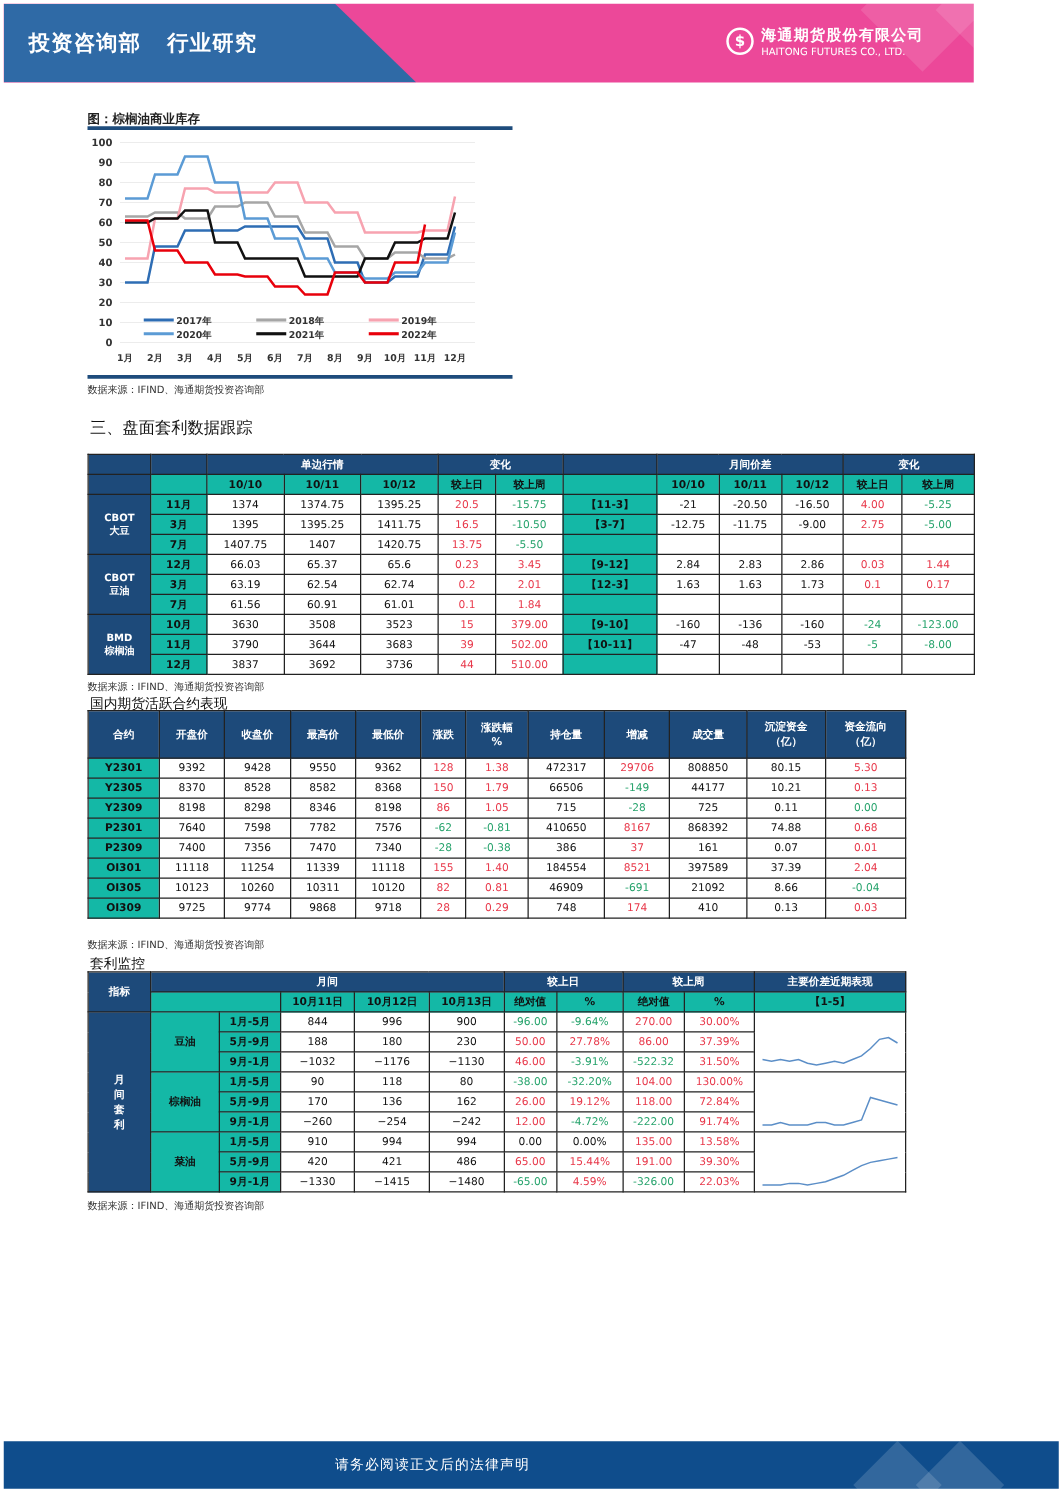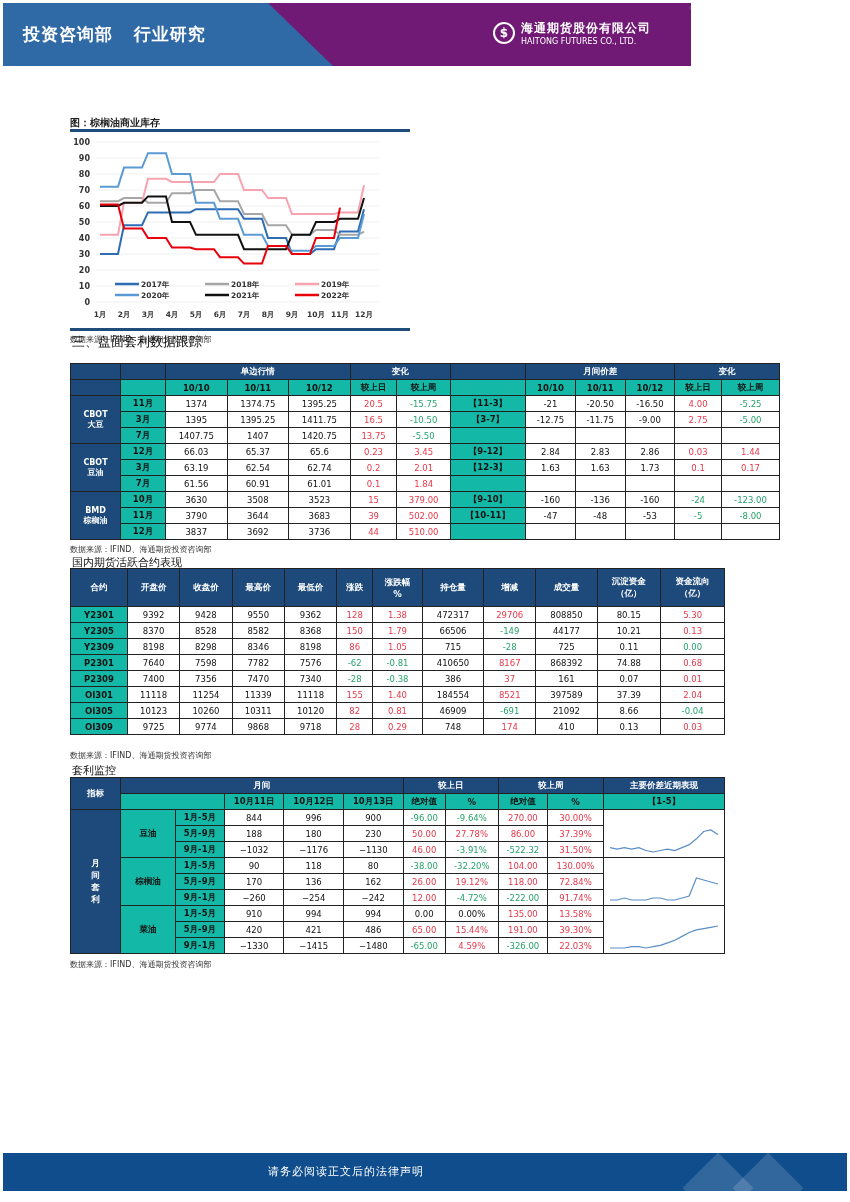--- a/index.html
+++ b/index.html
@@ -1,25 +1,25 @@
 <!DOCTYPE html>
 <html><head>
 <meta charset="utf-8">
 <style>
   * { box-sizing: border-box; margin: 0; padding: 0; }
   body { width: 850px; height: 1202px; background: #fff; font-family: "DejaVu Sans", sans-serif; position: relative; overflow: hidden; color: #111; }
-  .header { position: absolute; left: 3px; top: 3px; width: 688px; height: 63px; background: #701a75; overflow: hidden; }
+  .header { position: absolute; left: 3px; top: 3px; width: 776px; height: 63px; background: #ec4899; overflow: hidden; }
   .header .lightband { position: absolute; left: 0; top: 0; width: 330px; height: 63px; background: #2f6aa6; clip-path: polygon(0 0, 265px 0, 330px 63px, 0 63px); }
   .header .diamond { position: absolute; width: 70px; height: 70px; background: rgba(255,255,255,0.12); transform: rotate(45deg); }
   .header .title { position: absolute; left: 20px; top: 20px; color: #fff; font-size: 17px; font-weight: bold; letter-spacing: 1px; }
   .header .logo { position: absolute; right: 40px; top: 17px; color: #fff; display: flex; align-items: center; gap: 6px; }
   .logo-mark { width: 22px; height: 22px; border: 2px solid #fff; border-radius: 50%; font-size: 12px; display: flex; align-items: center; justify-content: center; font-weight: bold; }
   .logo-text .cn { font-size: 12px; font-weight: bold; letter-spacing: 1px; }
   .logo-text .en { font-size: 8px; }
-  .chart-box { position: absolute; left: 70px; top: 88px; width: 340px; height: 222px; margin-top: 28px; }
+  .chart-box { position: absolute; left: 70px; top: 88px; width: 340px; height: 222px; }
   .chart-title { font-size: 10px; font-weight: bold; color: #222; height: 12px; }
   .rule { height: 3px; background: #1e4c7c; }
   .src { font-size: 8px; color: #333; }
   .section-title { position: absolute; left: 72px; top: 333px; font-size: 13px; font-family: Liberation Serif, serif; }
   table { border-collapse: collapse; font-size: 8.5px; }
   td, th { border: 1.5px solid #222; text-align: center; height: 16px; padding: 0 2px; }
   th.dark, td.dark { background: #1d4a7a; color: #fff; font-weight: bold; }
   td.light { background: #14b8a6; font-weight: bold; }
   .red { color: #e8384a; }
   .green { color: #26a36c; margin-top: 24px; }

